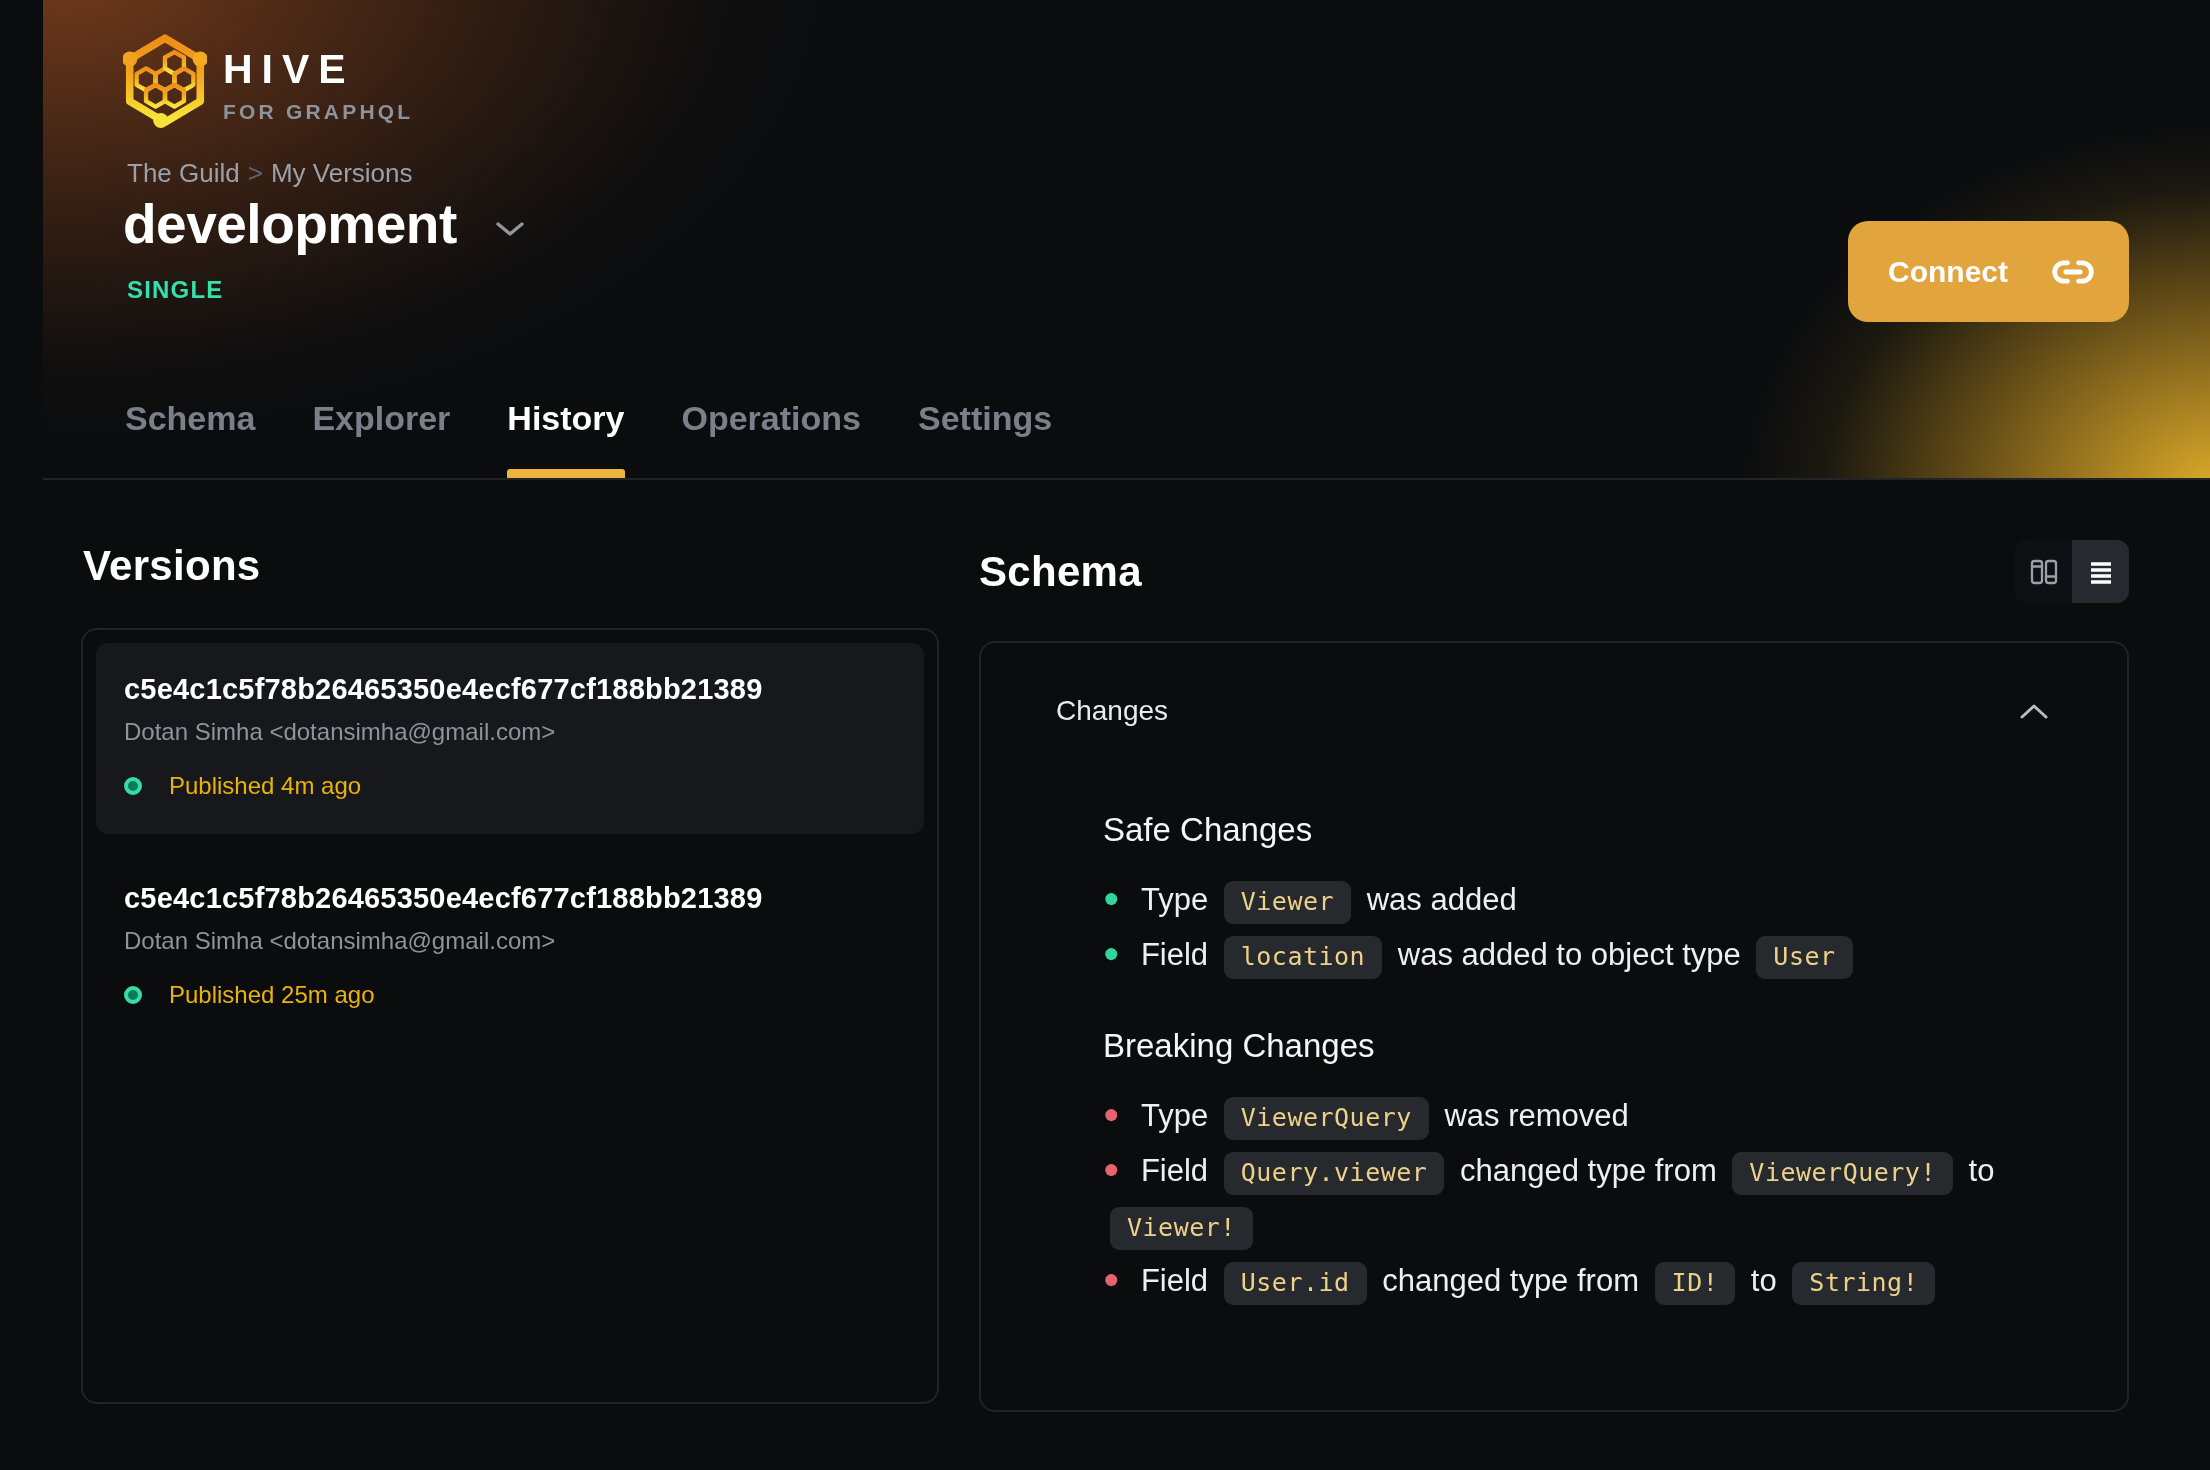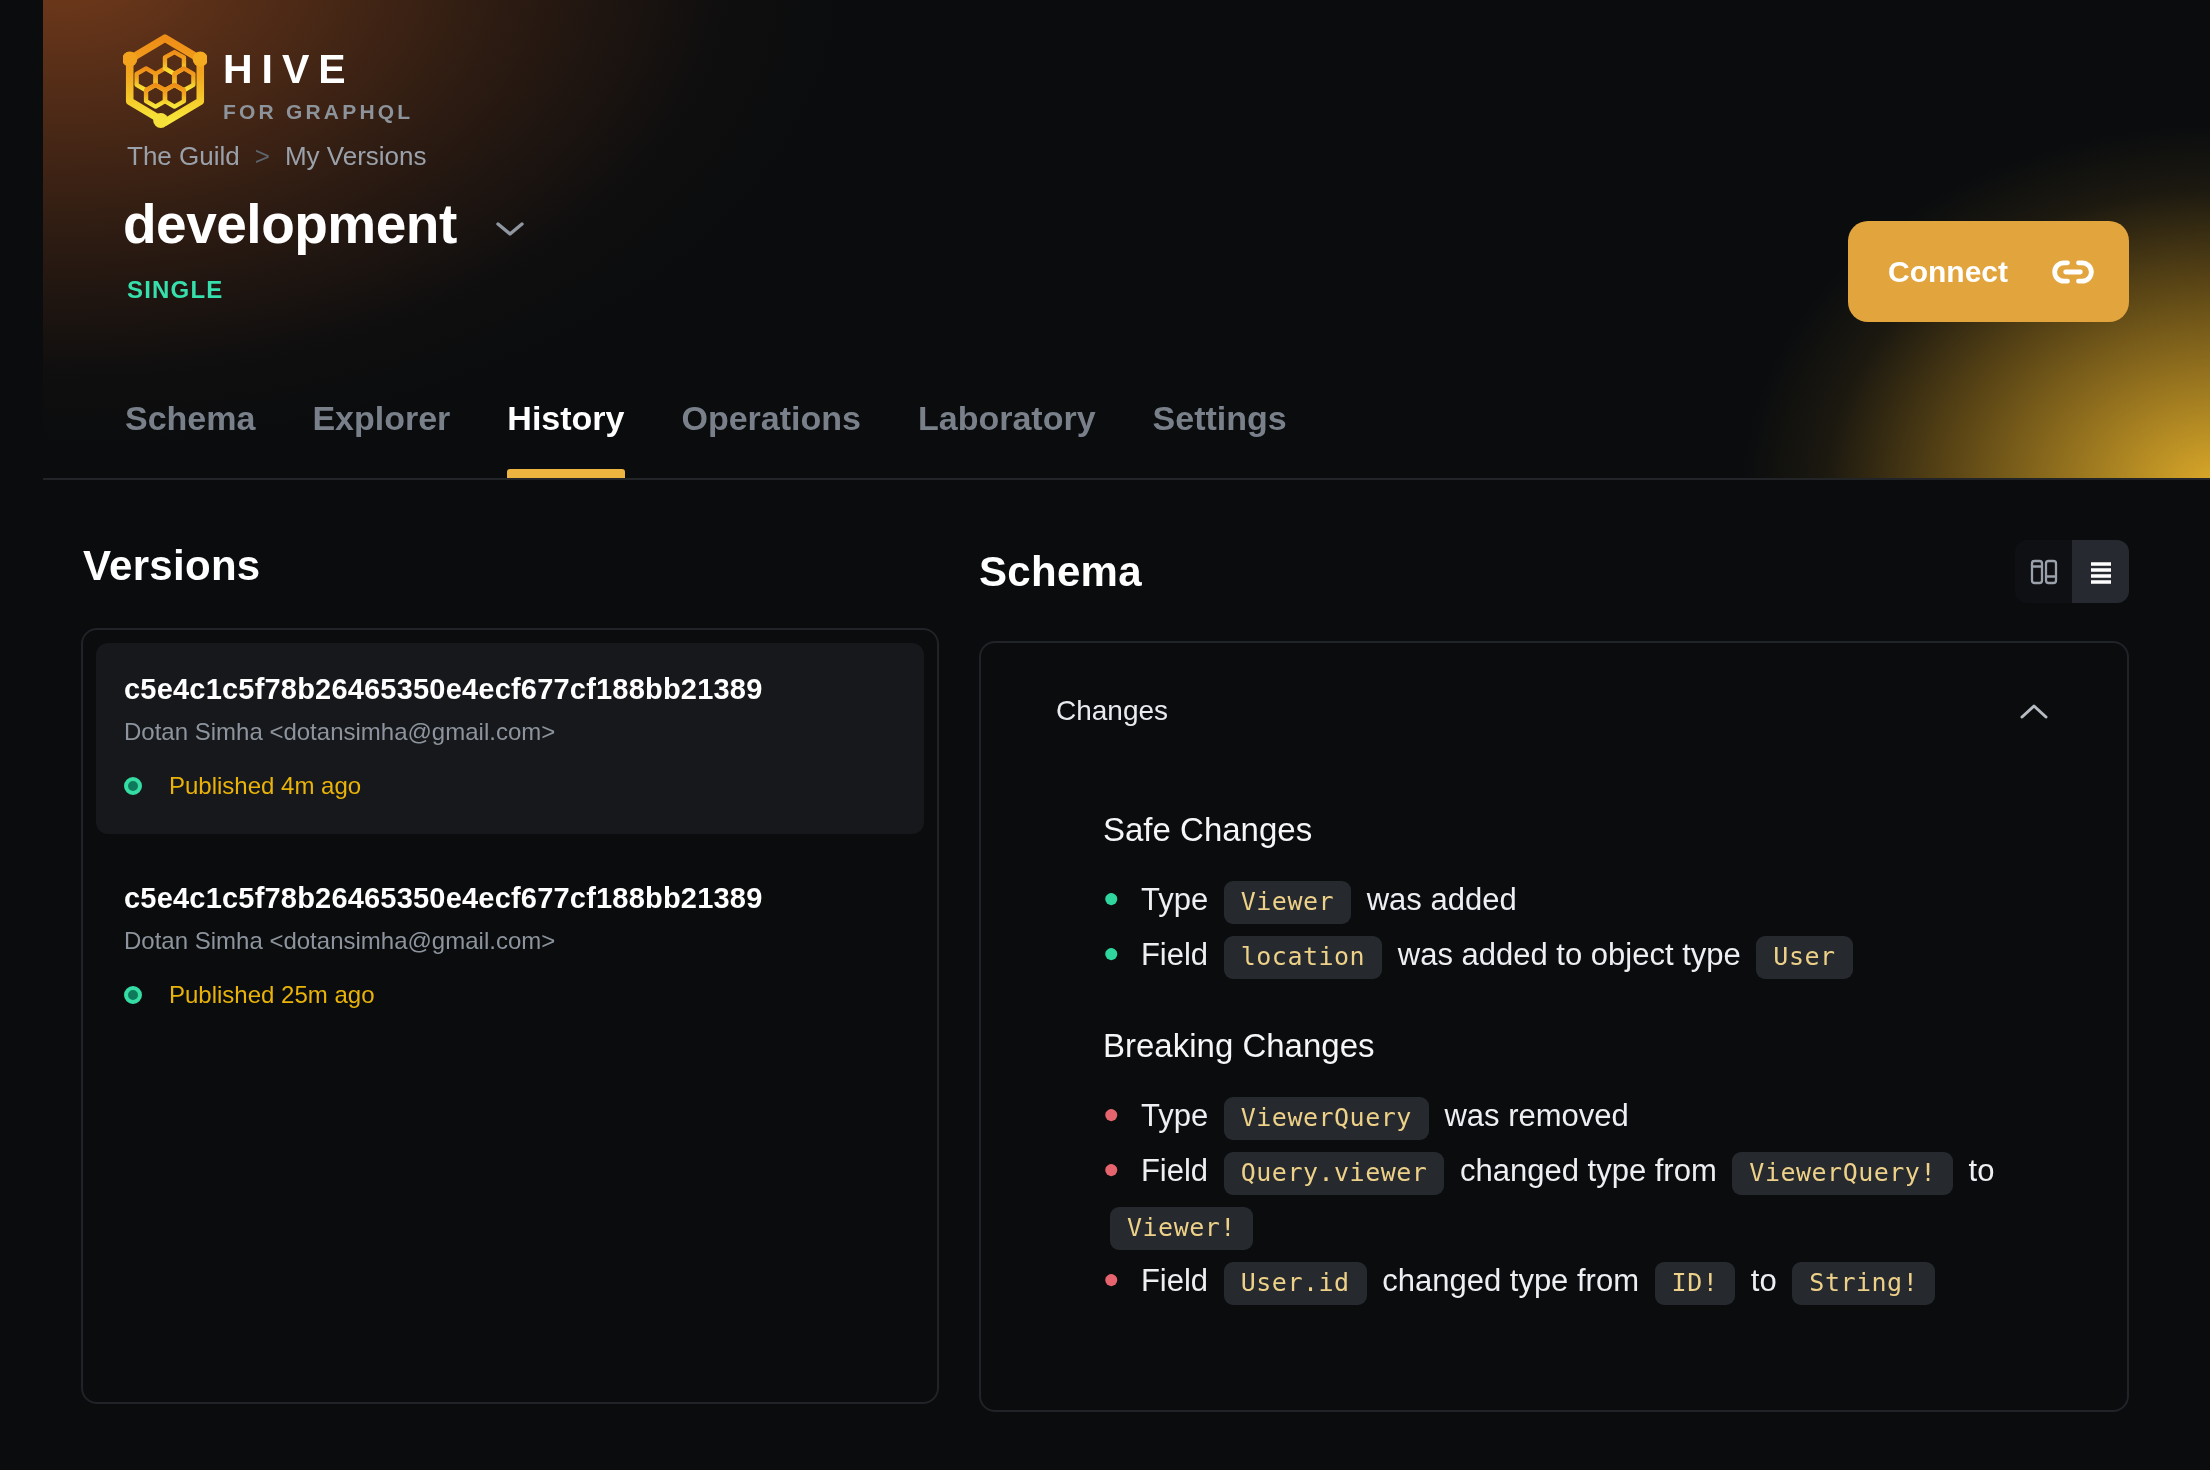--- a/index.html
+++ b/index.html
@@ -9,21 +9,21 @@
   
   header{position:relative;height:478px;border-bottom:2px solid #222428;
     background:
       radial-gradient(1050px 640px at 1% -6%, rgba(199,96,38,.55), rgba(133,66,28,.28) 42%, rgba(60,34,20,.12) 62%, transparent 75%),
       radial-gradient(600px 460px at 100.5% 103%, rgba(236,182,44,.95), rgba(190,140,30,.45) 45%, rgba(120,90,25,.16) 66%, transparent 80%),
       #0a0c0e; margin-left: 43px;}
   .logo{position:absolute;left:80px;top:26px;}
   .brand-text{position:absolute;left:180px;top:46px;}
   .brand-name{font-size:41px;font-weight:800;letter-spacing:9px;color:#fff;}
   .brand-tagline{margin-top:7px;font-size:21px;font-weight:700;letter-spacing:3.2px;color:#8d939b;}
-  .breadcrumb{position:absolute;left:84px;top:141px;display:flex;gap:15px;font-size:26px;color:#9aa1aa;}
+  .breadcrumb{position:absolute;left:84px;top:158px;display:flex;gap:8px;font-size:26px;color:#9aa1aa;}
   .breadcrumb .sep{color:#5d646c;}
   .breadcrumb a{color:#9aa1aa;text-decoration:none;cursor:pointer;}
   .title-row{position:absolute;left:80px;top:192px;display:flex;align-items:center;}
   .title-row h1{margin:0;font-size:55px;font-weight:700;letter-spacing:-.5px;line-height:64px;}
   .caret-btn{margin-left:38px;margin-top:10px;background:none;border:none;padding:0;cursor:pointer;line-height:0;}
   .single-badge{position:absolute;left:84px;top:276px;font-size:24px;font-weight:700;letter-spacing:1.2px;color:#36dfab;}
   .connect-btn{position:absolute;right:81px;top:221px;width:281px;height:101px;border:none;cursor:pointer;
     border-radius:20px;background:#e2a43c;display:flex;align-items:center;justify-content:space-between;
     padding:0 34px 0 40px;color:#fff;font-size:30px;font-weight:700;font-family:inherit;}
   .tabs{position:absolute;left:82px;bottom:0;display:flex;gap:57px;}
@@ -127,21 +127,20 @@
           <path d="M15 7h2a5 5 0 1 1 0 10h-2"></path>
           <line x1="8" y1="12" x2="16" y2="12"></line>
       </svg>
     </button>
 
     <nav class="tabs" id="tabs">
         <button class="tab">Schema</button>
         <button class="tab">Explorer</button>
         <button class="tab active">History</button>
         <button class="tab">Operations</button>
-        <button class="tab">Laboratory</button>
         <button class="tab">Settings</button>
       </nav>
   </header>
 
   <main>
     <section class="col-left">
       <h2 class="versions-title">Versions</h2>
 
       <div class="panel versions-panel">
         <div class="version-item selected">

